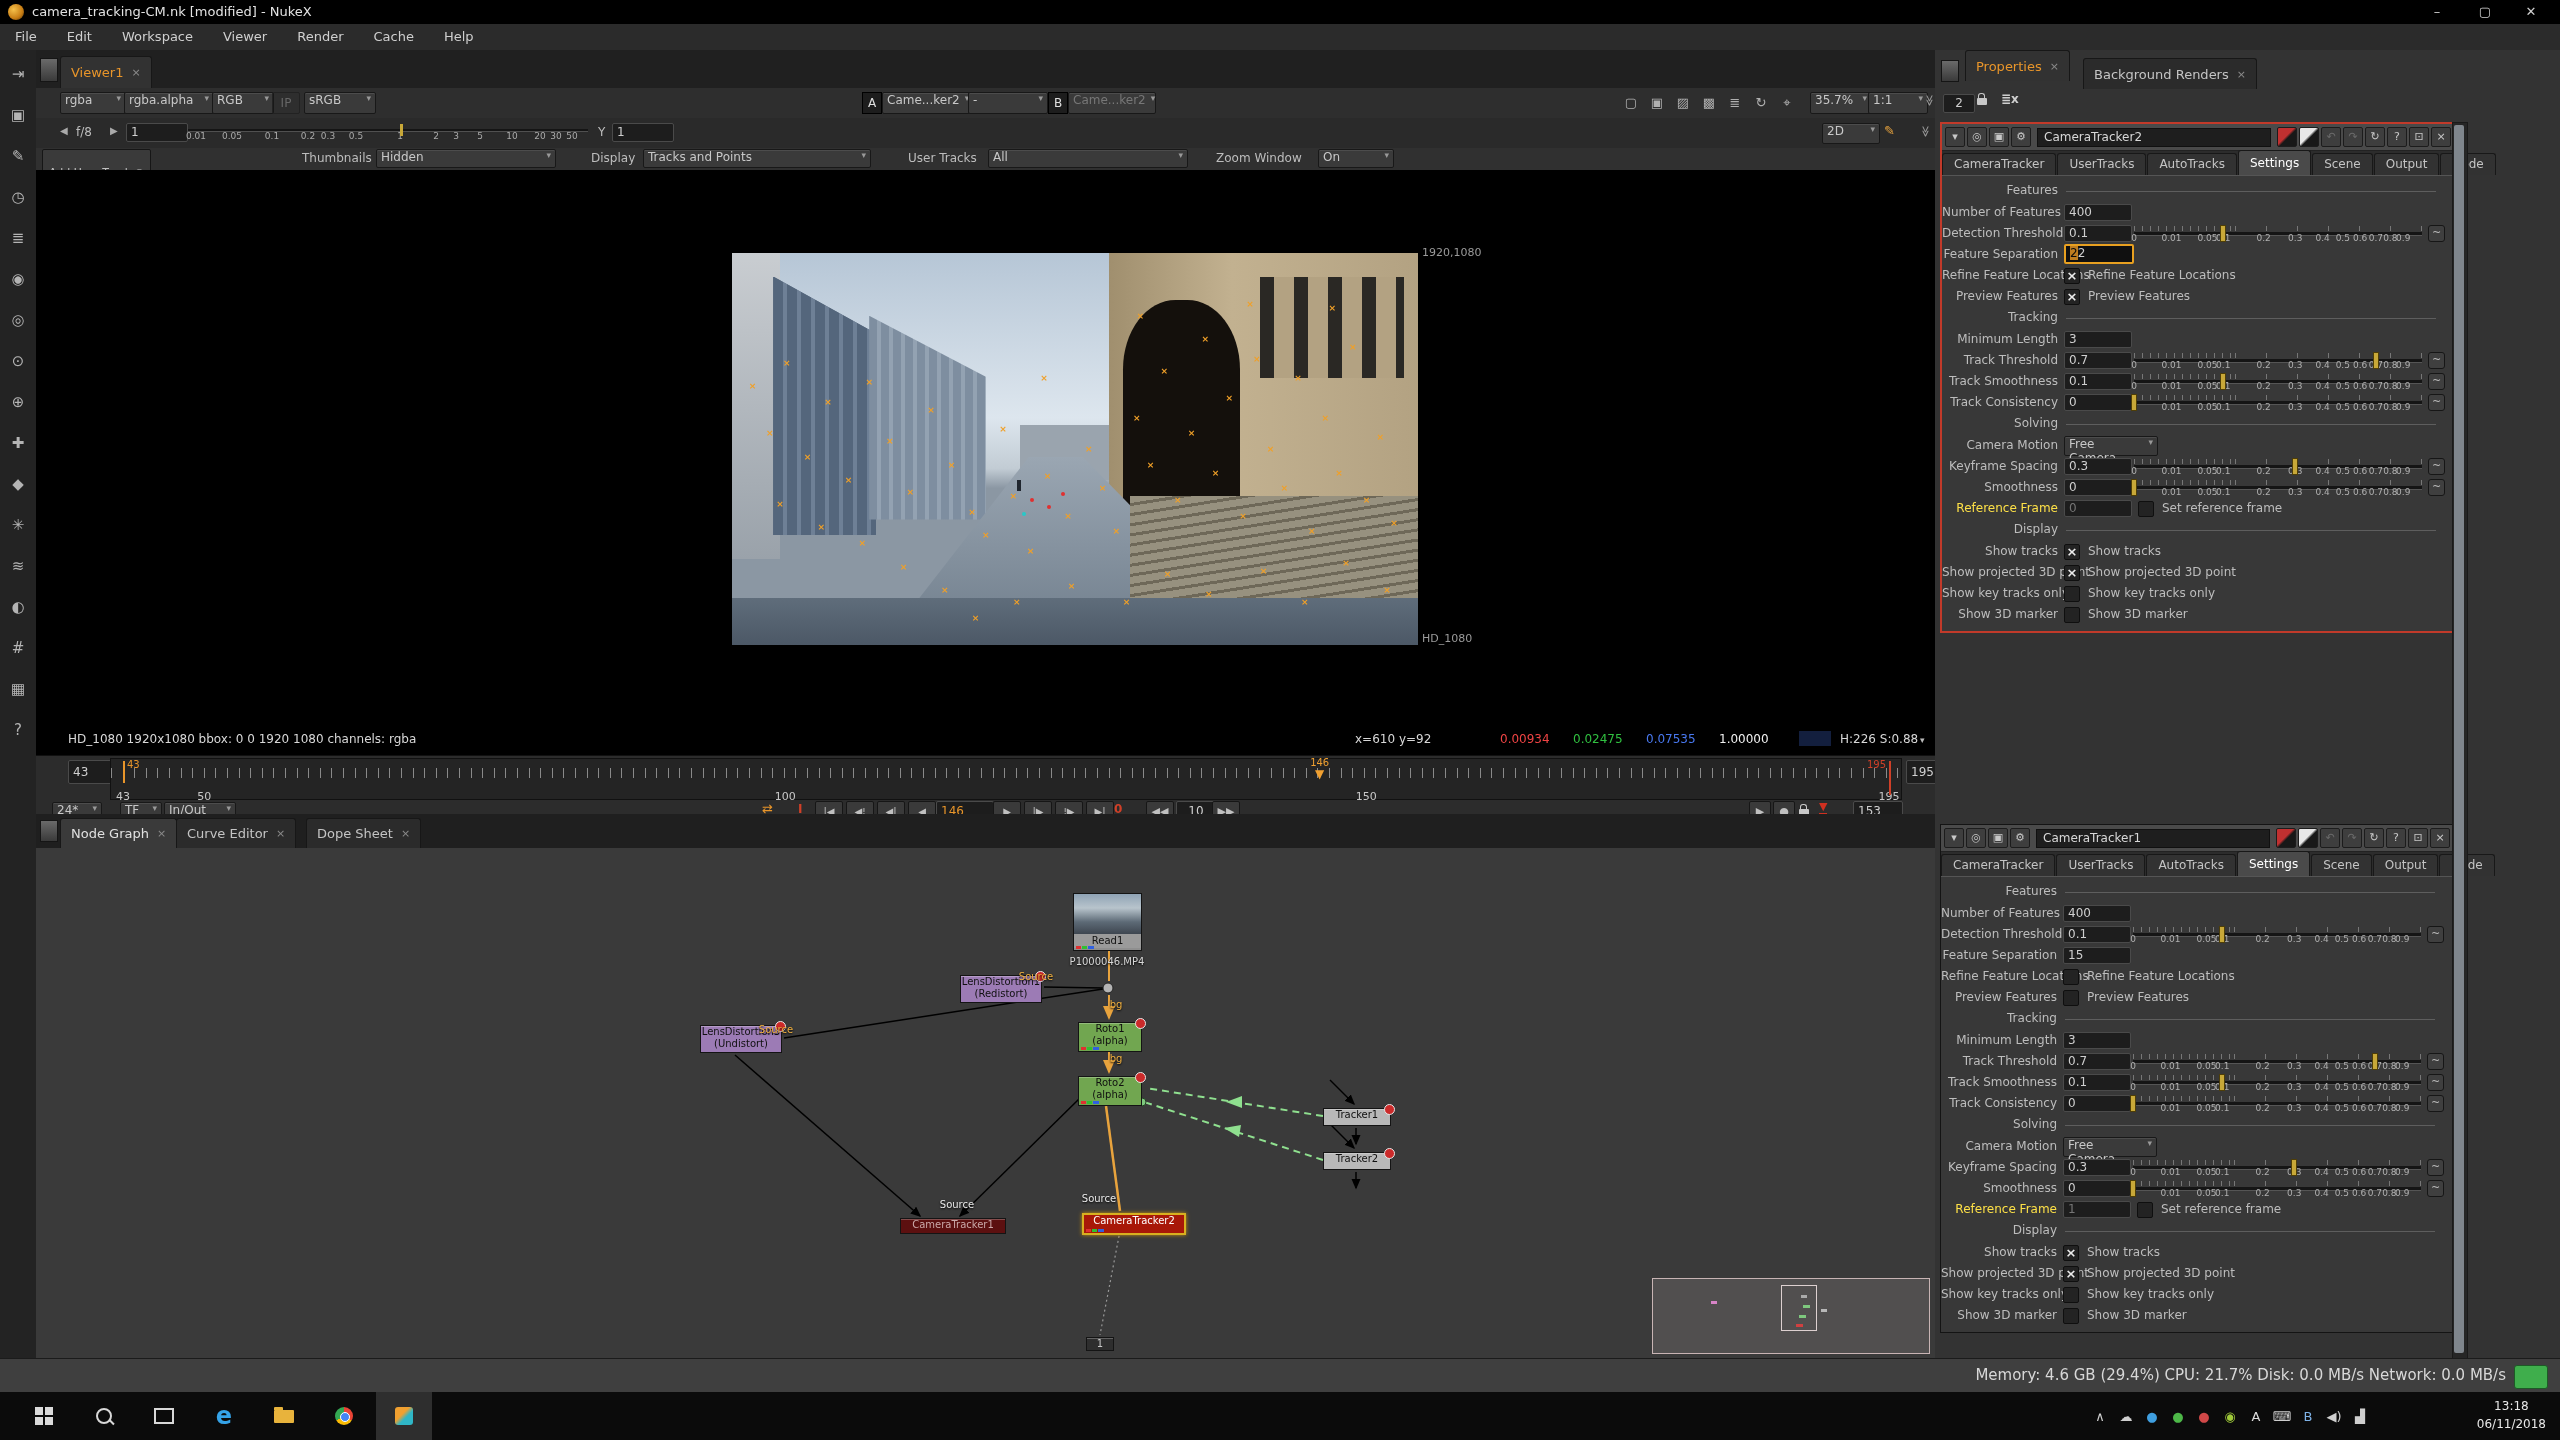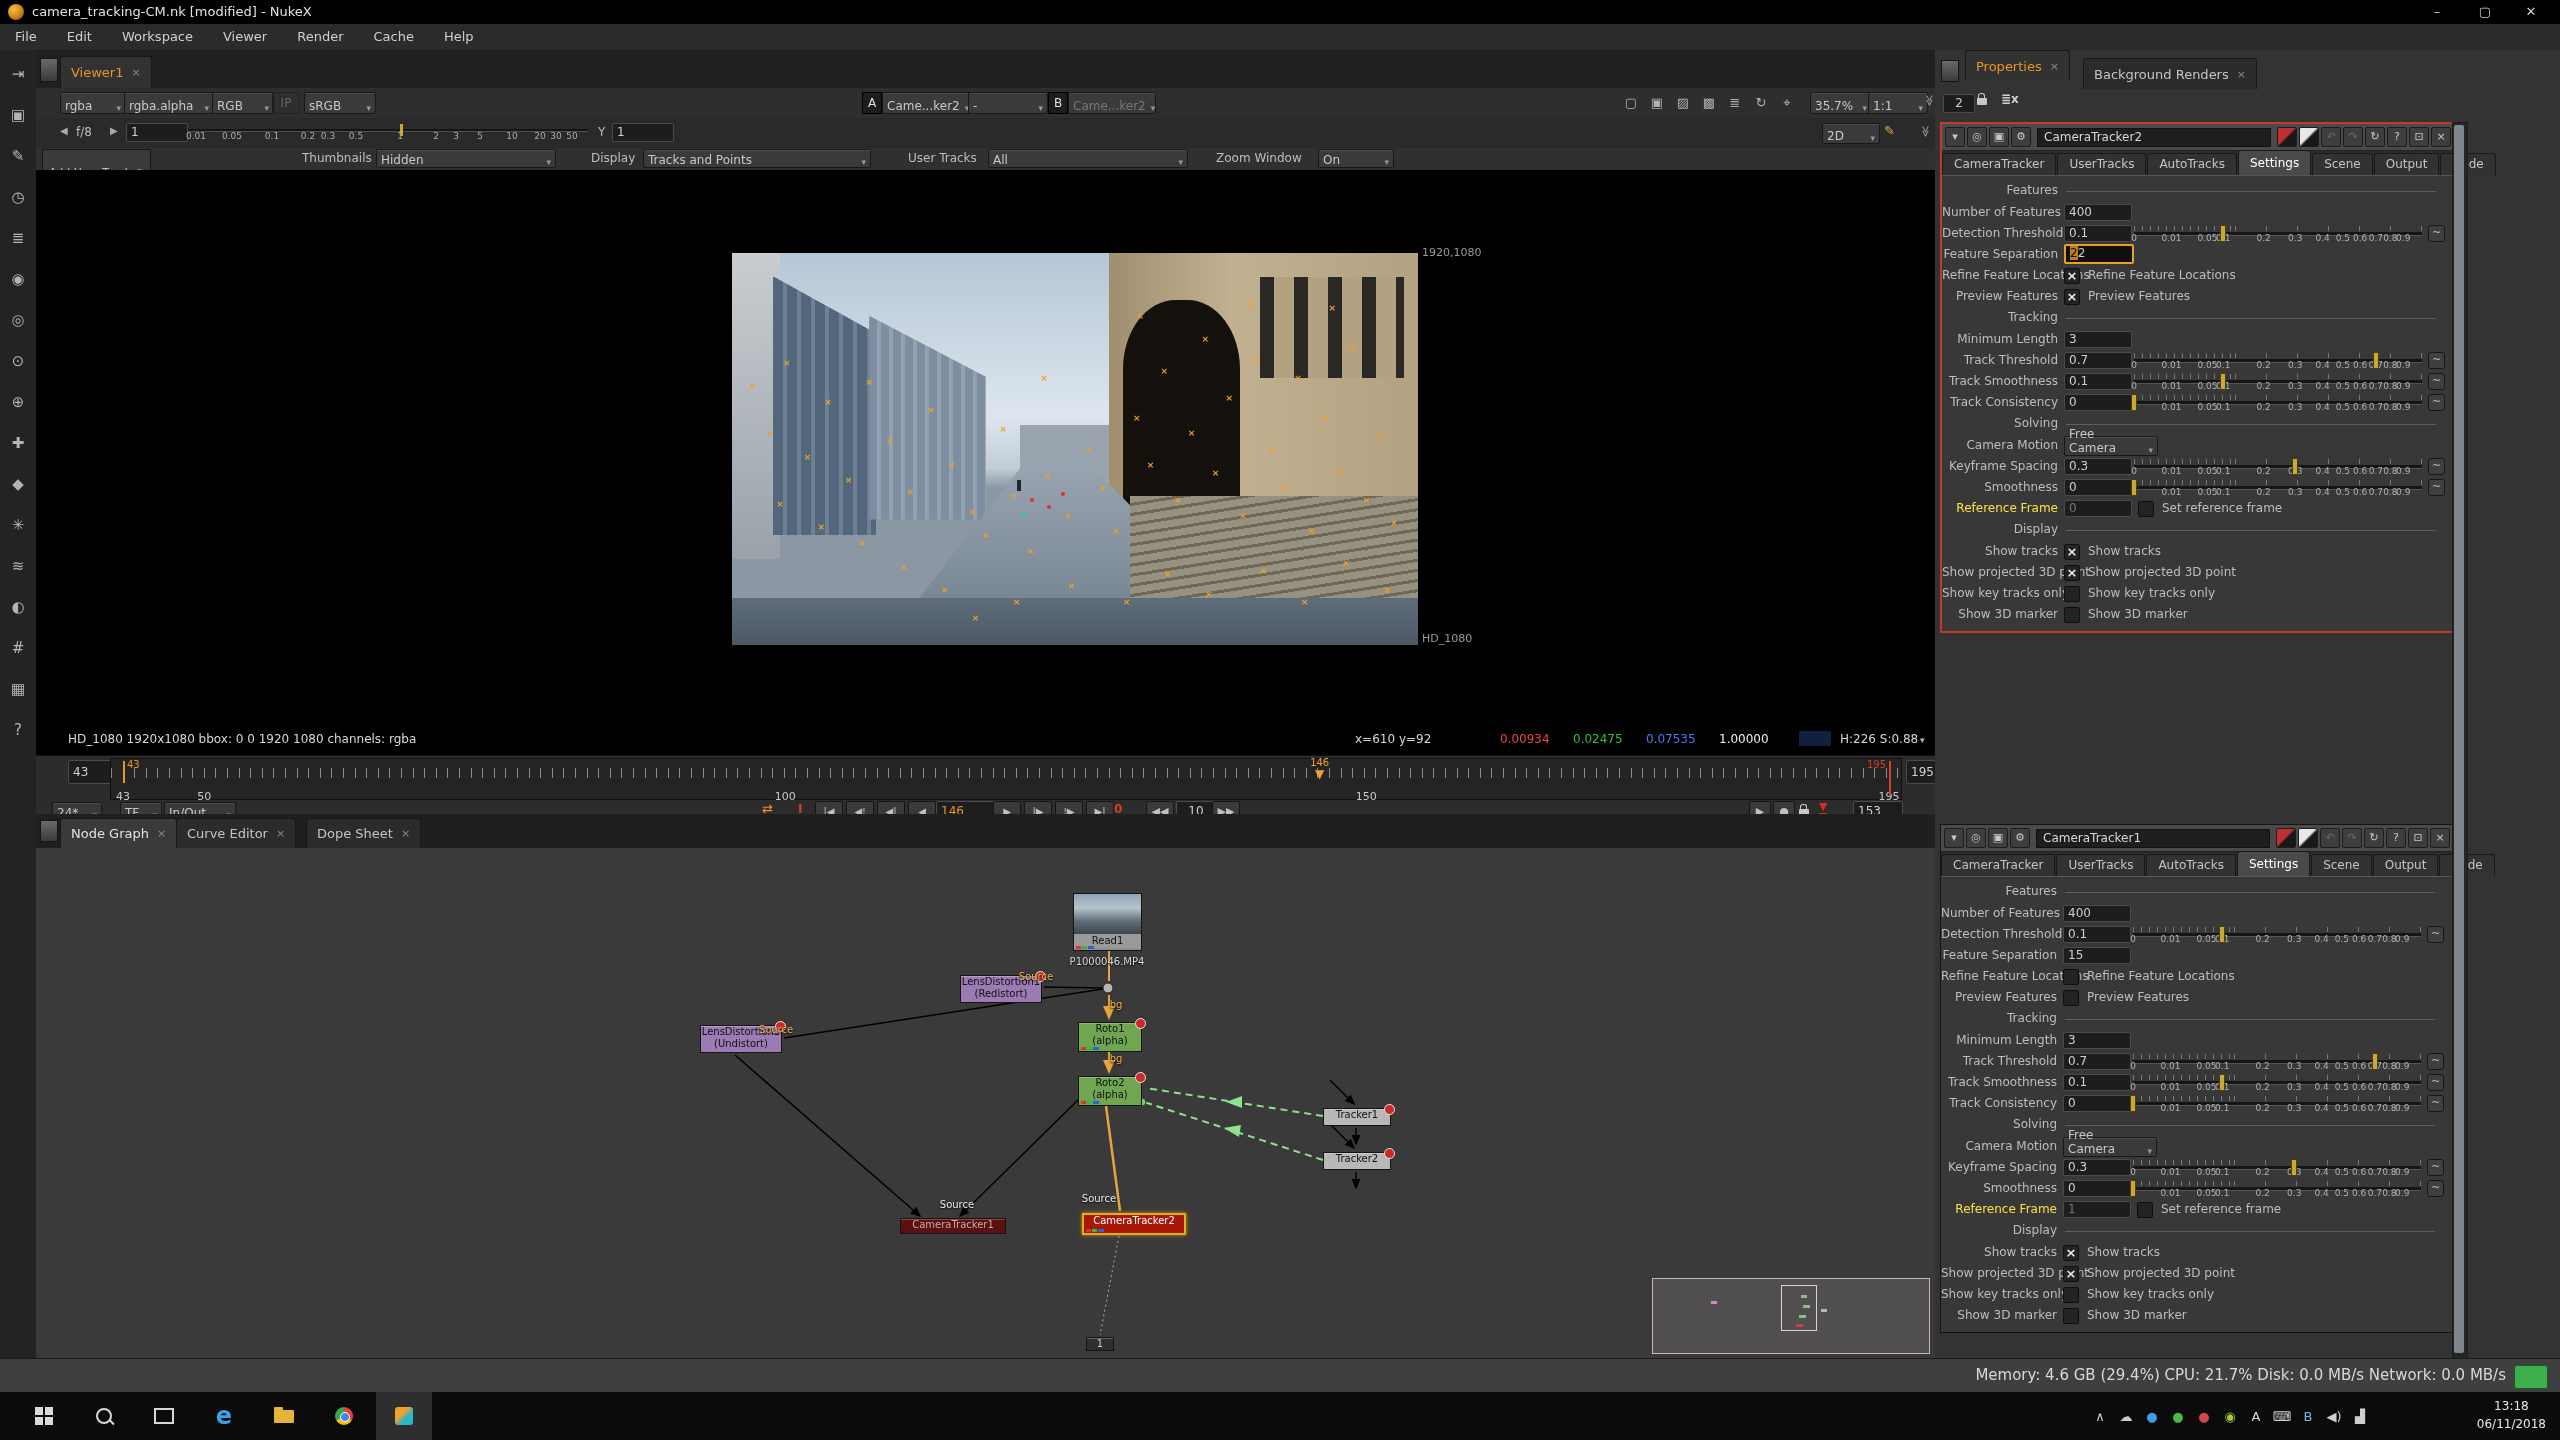--- a/index.html
+++ b/index.html
@@ -15,21 +15,21 @@
   #titlebar .ttl{left:32px;top:0;height:24px;line-height:24px;font-size:13px;color:#e2e2e2;}
   .winbtn{top:0;width:46px;height:24px;line-height:24px;text-align:center;color:#cfcfcf;font-size:13px;}
   #menubar{left:0;top:24px;width:2560px;height:26px;background:#2b2b2b;border-bottom:1px solid #191919;}
   .menuitem{display:inline-block;padding:0 15px;line-height:26px;font-size:13px;color:#cfcfcf;}
   
   #lefttoolbar{left:0;top:50px;width:36px;height:1308px;background:#232323;border-right:1px solid #1a1a1a;}
   .ltool{position:absolute;left:6px;width:24px;height:24px;text-align:center;line-height:24px;
          color:#b4b4b4;font-size:15px;}
   
   .dd{background:#3a3a3a;border:1px solid #181818;border-radius:2px;color:#c8c8c8;
-      font-size:12px;display:flex;align-items:flex-end;padding:0 4px;box-shadow:inset 0 1px 0 #4c4c4c;}
+      font-size:12px;display:flex;align-items:flex-start;padding:0 4px;box-shadow:inset 0 1px 0 #4c4c4c;}
   .dd::after{content:"▾";margin-left:auto;padding-left:5px;font-size:9px;color:#999;}
   .num{background:#1d1d1d;border:1px solid #4a4a4a;border-radius:2px;color:#cfcfcf;
        font-size:12px;line-height:15px;padding:0 4px;overflow:hidden;white-space:nowrap;}
   .lbl{color:#bdbdbd;font-size:12px;}
   .panebtn{background:linear-gradient(180deg,#6a6a6a,#3a3a3a);border:1px solid #151515;}
   .tab{background:#323232;border:1px solid #171717;border-bottom:none;border-radius:3px 3px 0 0;
        display:flex;align-items:center;padding:0 10px;font-size:13px;color:#c4c4c4;}
   .tab .x{margin-left:8px;color:#8a8a8a;font-size:11px;}
   
   #viewerpane{left:36px;top:50px;width:1899px;height:764px;background:#282828;}

